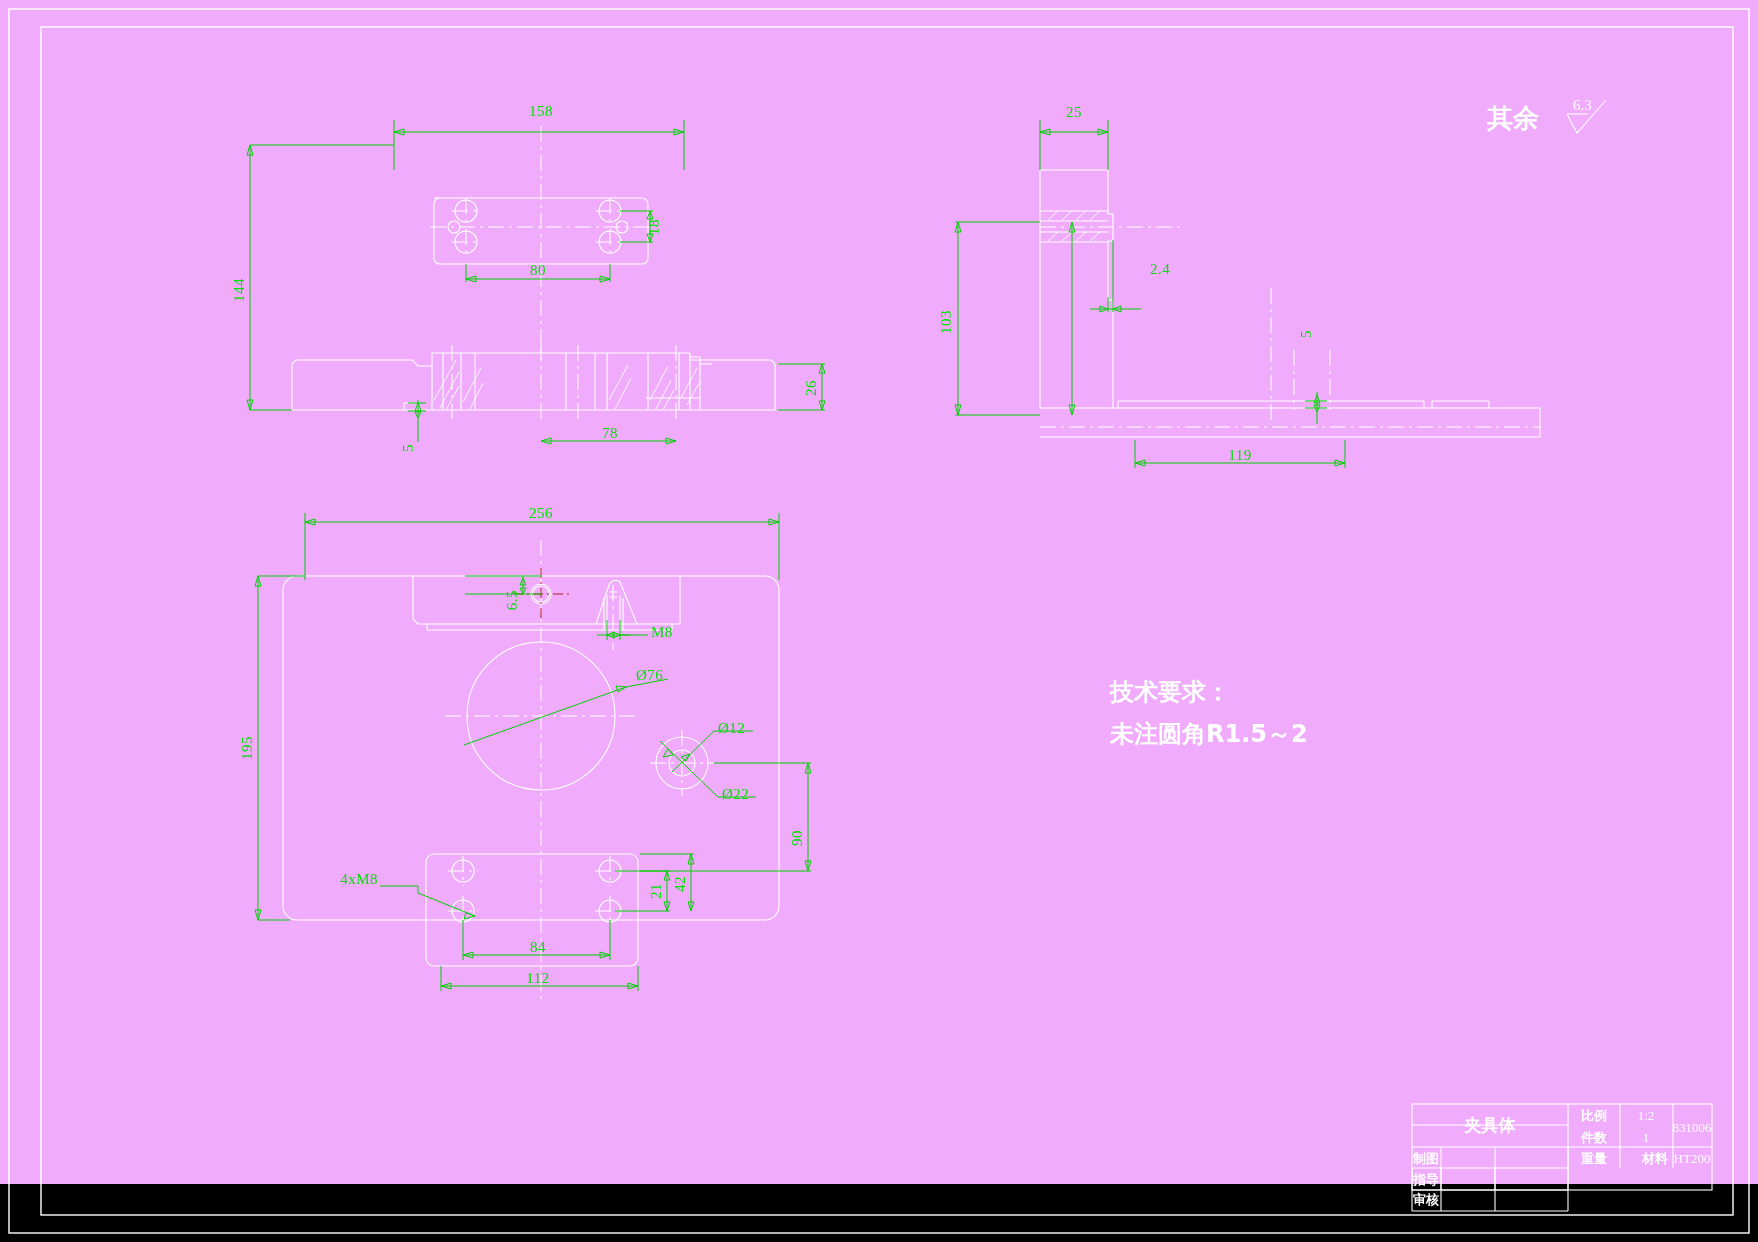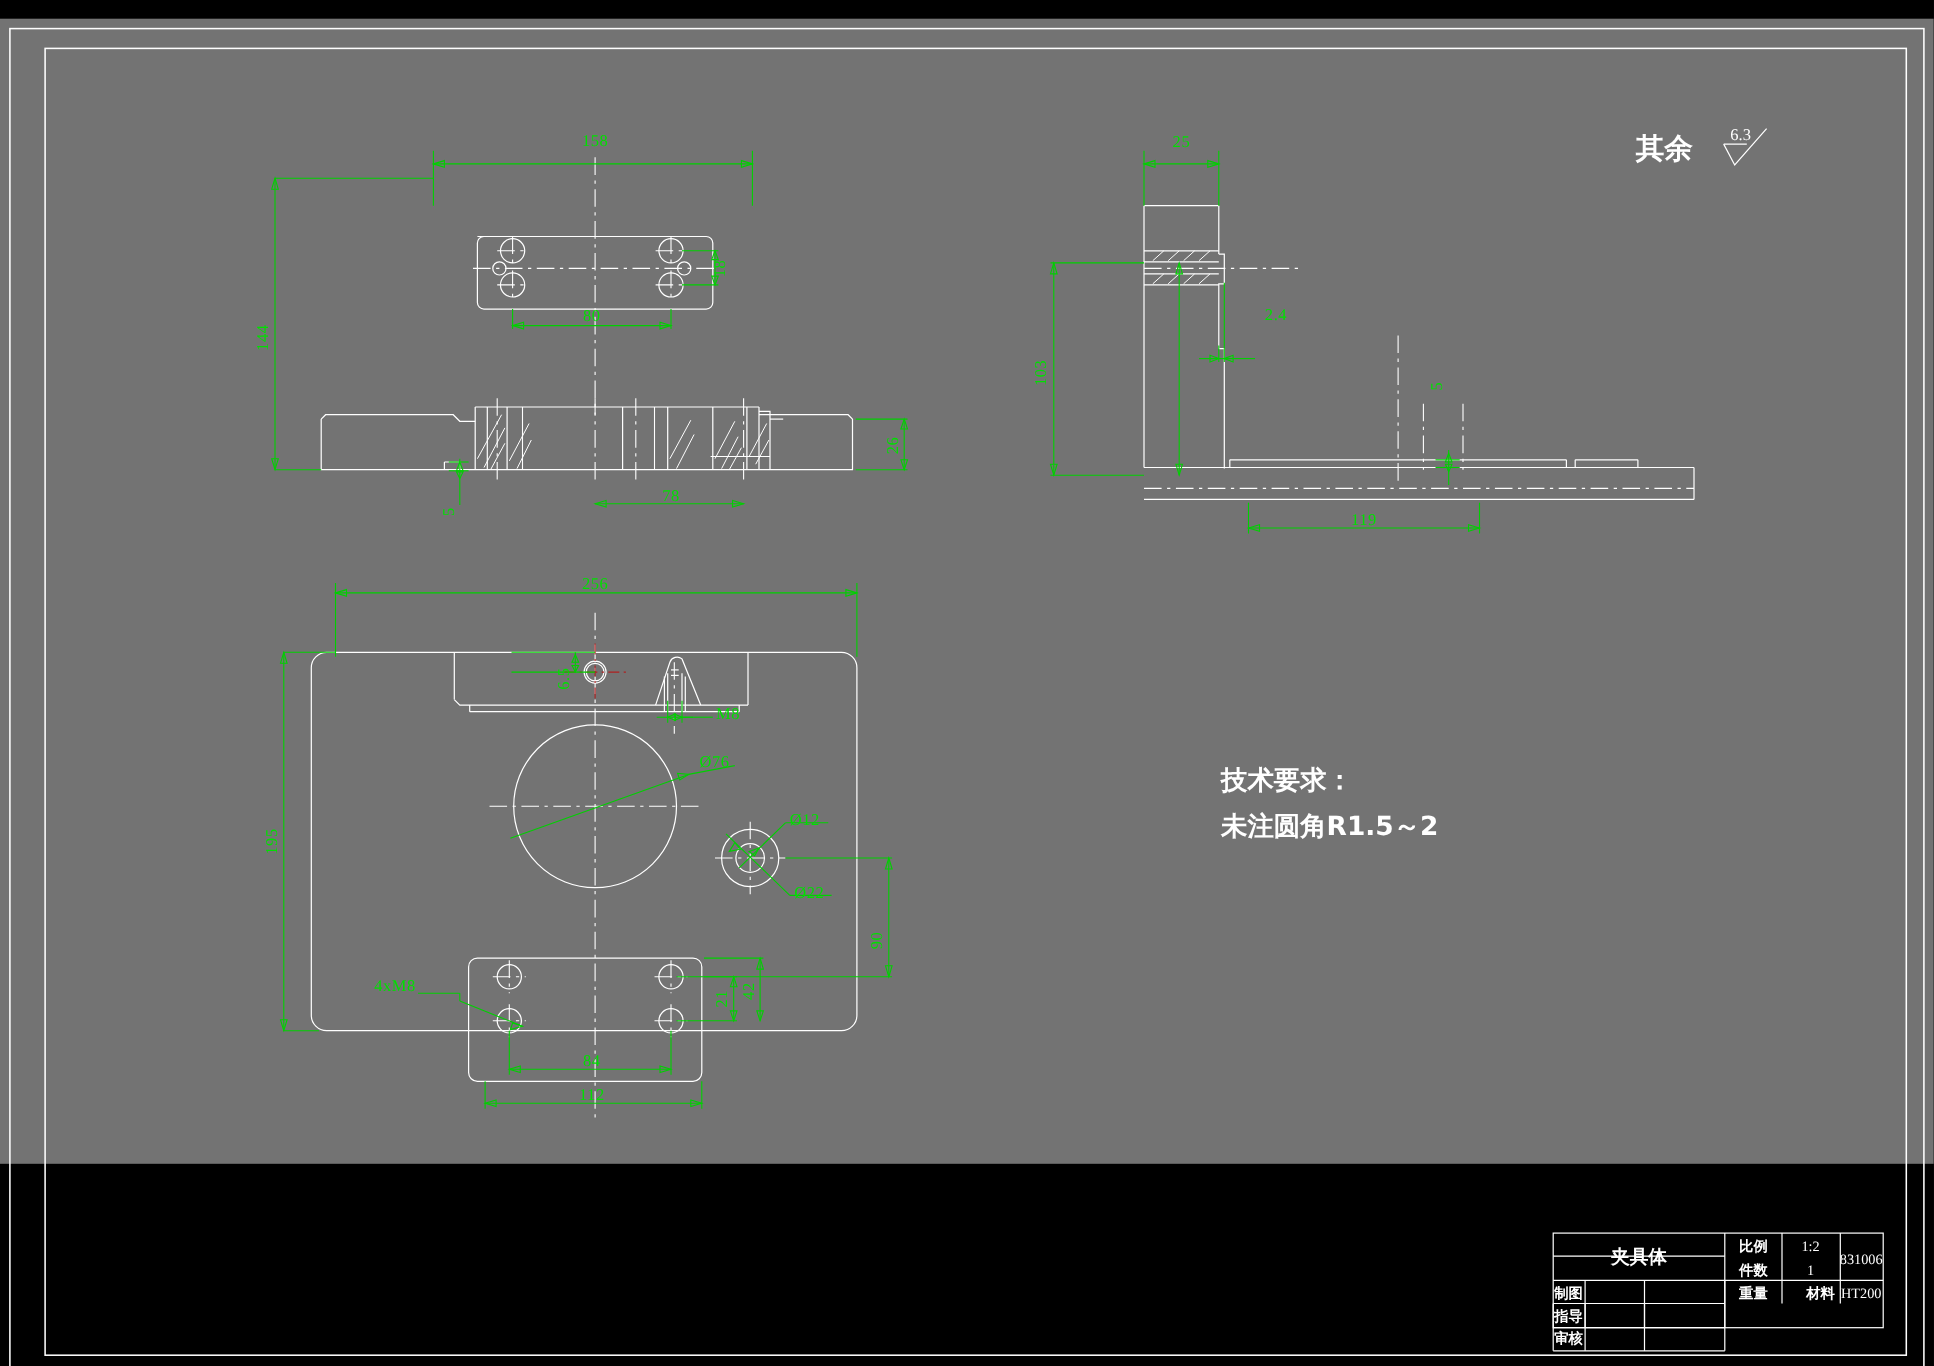--- a/index.html
+++ b/index.html
@@ -7,23 +7,22 @@
     padding: 0;
     background: #000000;
     width: 1758px;
     height: 1242px;
     overflow: hidden;
     font-family: "Liberation Sans", sans-serif;
   }
   #cad-root {
     position: relative;
     width: 1758px;
-    height: 1041px;
-    background: #737373;
-    margin-top: 17px;
+    height: 1184px;
+    background: #f0abfc;
   }
   svg.cad-canvas {
     position: absolute;
     top: 0; left: 0;
     width: 1758px;
     height: 1242px;
     display: block;
   }
   .wline { stroke: #ffffff; fill: none; stroke-width: 1.1; }
   .wline-thin { stroke: #ffffff; fill: none; stroke-width: 1; }

